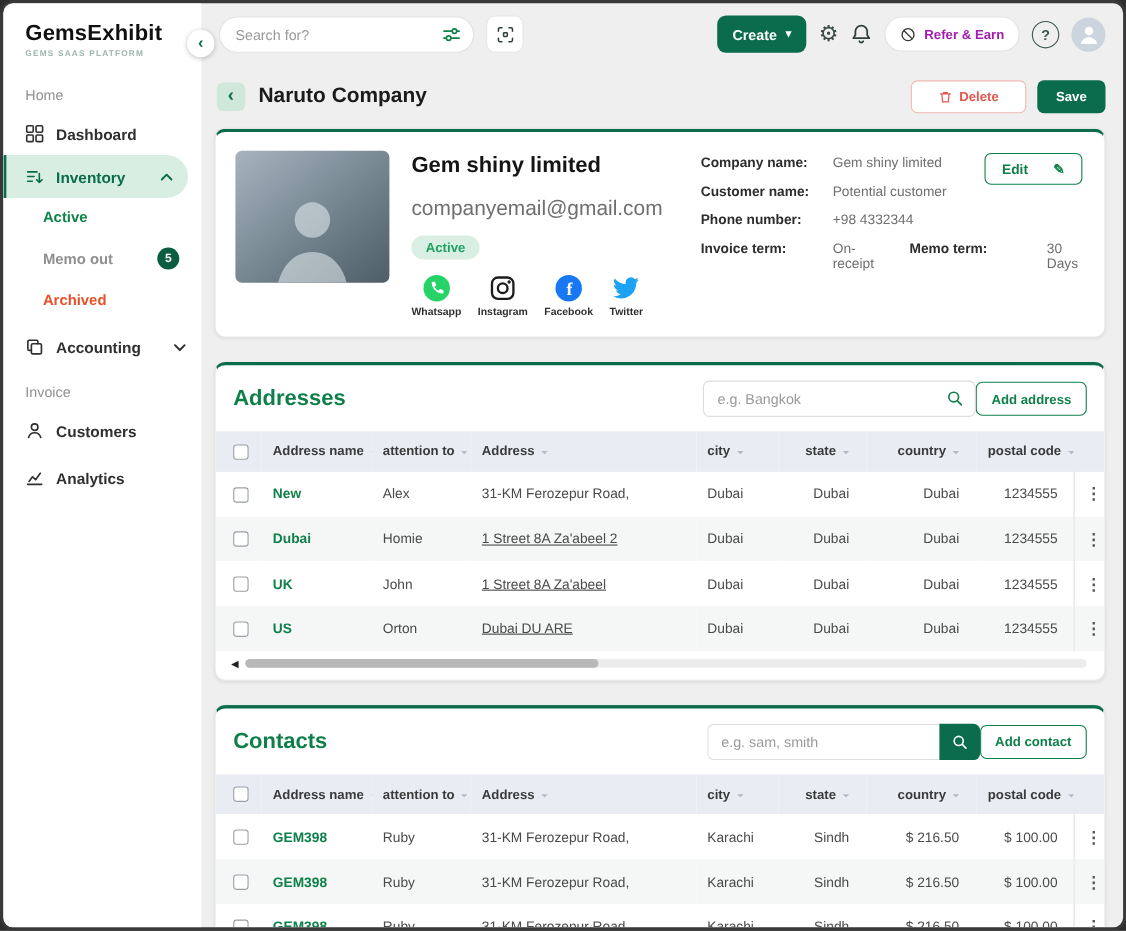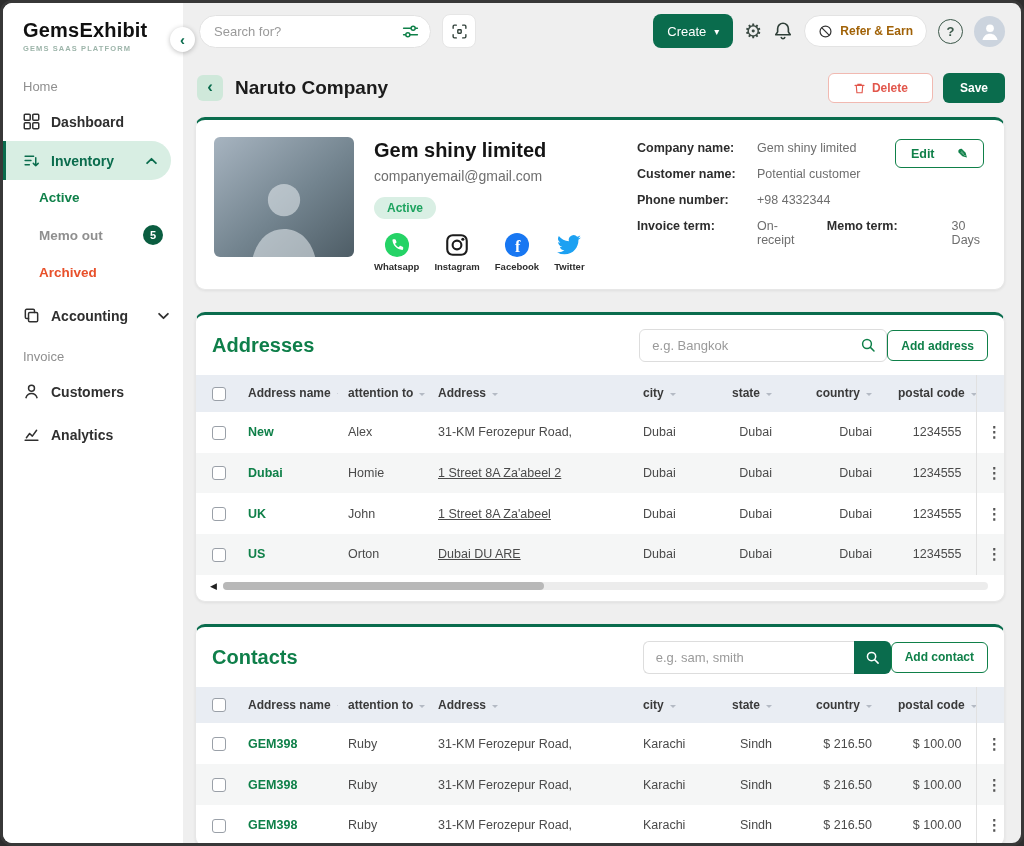--- a/index.html
+++ b/index.html
@@ -26,24 +26,24 @@
 
   
   .main{flex:1;display:flex;flex-direction:column;overflow:hidden}
   .topbar{height:56px;display:flex;align-items:center;gap:11px;padding:0 16px 0 16px;flex-shrink:0}
   .search-pill{position:relative;width:232px}
   .search-pill input{width:100%;height:33px;border:1px solid #e2e2e2;border-radius:17px;background:#fff;padding:0 38px 0 14px;font-size:13px;color:#333;outline:none}
   .search-pill input::placeholder{color:#9a9a9a}
   .search-pill .filter-ic{position:absolute;right:12px;top:8px;width:17px;height:17px;color:#0f8049;cursor:pointer}
   .icon-btn{width:34px;height:34px;border-radius:8px;background:#fff;border:1px solid #e6e6e6;display:flex;align-items:center;justify-content:center;cursor:pointer;color:#2f3f38}
   .spacer{flex:1}
-  .create-btn{background:#0a6c4d;color:#fff;border:none;border-radius:8px;height:34px;padding:0 14px;font-size:13px;font-weight:400;display:flex;align-items:center;gap:8px;cursor:pointer;font-family:inherit}
+  .create-btn{background:#0a6c4d;color:#fff;border:none;border-radius:8px;height:34px;padding:0 14px;font-size:13px;font-weight:700;display:flex;align-items:center;gap:8px;cursor:pointer;font-family:inherit}
   .gear{font-size:20px;color:#3c4b44;cursor:pointer;line-height:1}
   .bell{width:20px;height:20px;color:#2f3f38;cursor:pointer}
-  .refer-pill{display:flex;align-items:center;gap:7px;background:#fff;border:1px solid #e3e3e3;border-radius:17px;height:32px;padding:0 13px;font-size:12px;font-weight:600;color:#a16207;cursor:pointer}
+  .refer-pill{display:flex;align-items:center;gap:7px;background:#fff;border:1px solid #e3e3e3;border-radius:17px;height:32px;padding:0 13px;font-size:12px;font-weight:600;color:#a21caf;cursor:pointer}
   .refer-pill svg{width:15px;height:15px;color:#333}
   .help-circle{width:25px;height:25px;border-radius:50%;border:1.6px solid #3c584a;color:#3c584a;display:flex;align-items:center;justify-content:center;font-size:13px;font-weight:700;cursor:pointer}
   .avatar{width:31px;height:31px;border-radius:50%;background:#ccd4de;display:flex;align-items:center;justify-content:center;overflow:hidden;cursor:pointer}
   .avatar svg{width:22px;height:22px}
 
   .content{flex:1;overflow:hidden;padding:6px 16px 0 12px}
 
   
   .page-header{display:flex;align-items:center;gap:12px;margin:8px 0 14px 2px}
   .back-btn{width:26px;height:26px;border-radius:6px;background:#cfe8da;color:#0a6c4d;font-size:17px;font-weight:700;display:flex;align-items:center;justify-content:center;cursor:pointer;padding-bottom:2px}
@@ -55,21 +55,21 @@
 
   
   .card{background:#fff;border:1px solid #e7e7e7;border-top:3px solid #0a6c4d;border-radius:10px;box-shadow:0 1px 3px rgba(0,0,0,.07);margin-bottom:22px;overflow:hidden}
 
   
   .company-card{display:flex;gap:20px;padding:17px 18px}
   .company-photo{width:140px;height:120px;border-radius:6px;background:linear-gradient(140deg,#a7b4c0 0%,#73848f 55%,#4e5d66 100%);flex-shrink:0;display:flex;align-items:flex-end;justify-content:center;overflow:hidden}
   .company-photo svg{width:86px;height:86px;opacity:.55}
   .company-info{width:215px;flex-shrink:0}
   .company-name{font-size:20px;font-weight:800;color:#141414;margin-top:2px}
-  .company-email{font-size:14px;color:#6f6f6f;margin-top:6px}
+  .company-email{font-size:19px;color:#6f6f6f;margin-top:17px}
   .status-pill{display:inline-block;background:#d9efe4;color:#1da35f;font-size:12px;font-weight:700;border-radius:11px;padding:4px 13px;margin-top:13px}
   .socials{display:flex;gap:15px;margin-top:13px}
   .social{display:flex;flex-direction:column;align-items:center;gap:3px;cursor:pointer}
   .social .s-ic{width:26px;height:26px}
   .social .s-label{font-size:9.5px;color:#2e2e2e;font-weight:600}
   .company-details{flex:1;position:relative;padding:4px 0 0 28px}
   .detail-row{display:flex;align-items:baseline;margin-bottom:12px}
   .dl{width:120px;font-size:12.5px;font-weight:700;color:#2d2d2d;flex-shrink:0}
   .dv{font-size:12.5px;color:#6e6e6e}
   .dl.inline2{width:auto;margin-left:26px;margin-right:14px}

